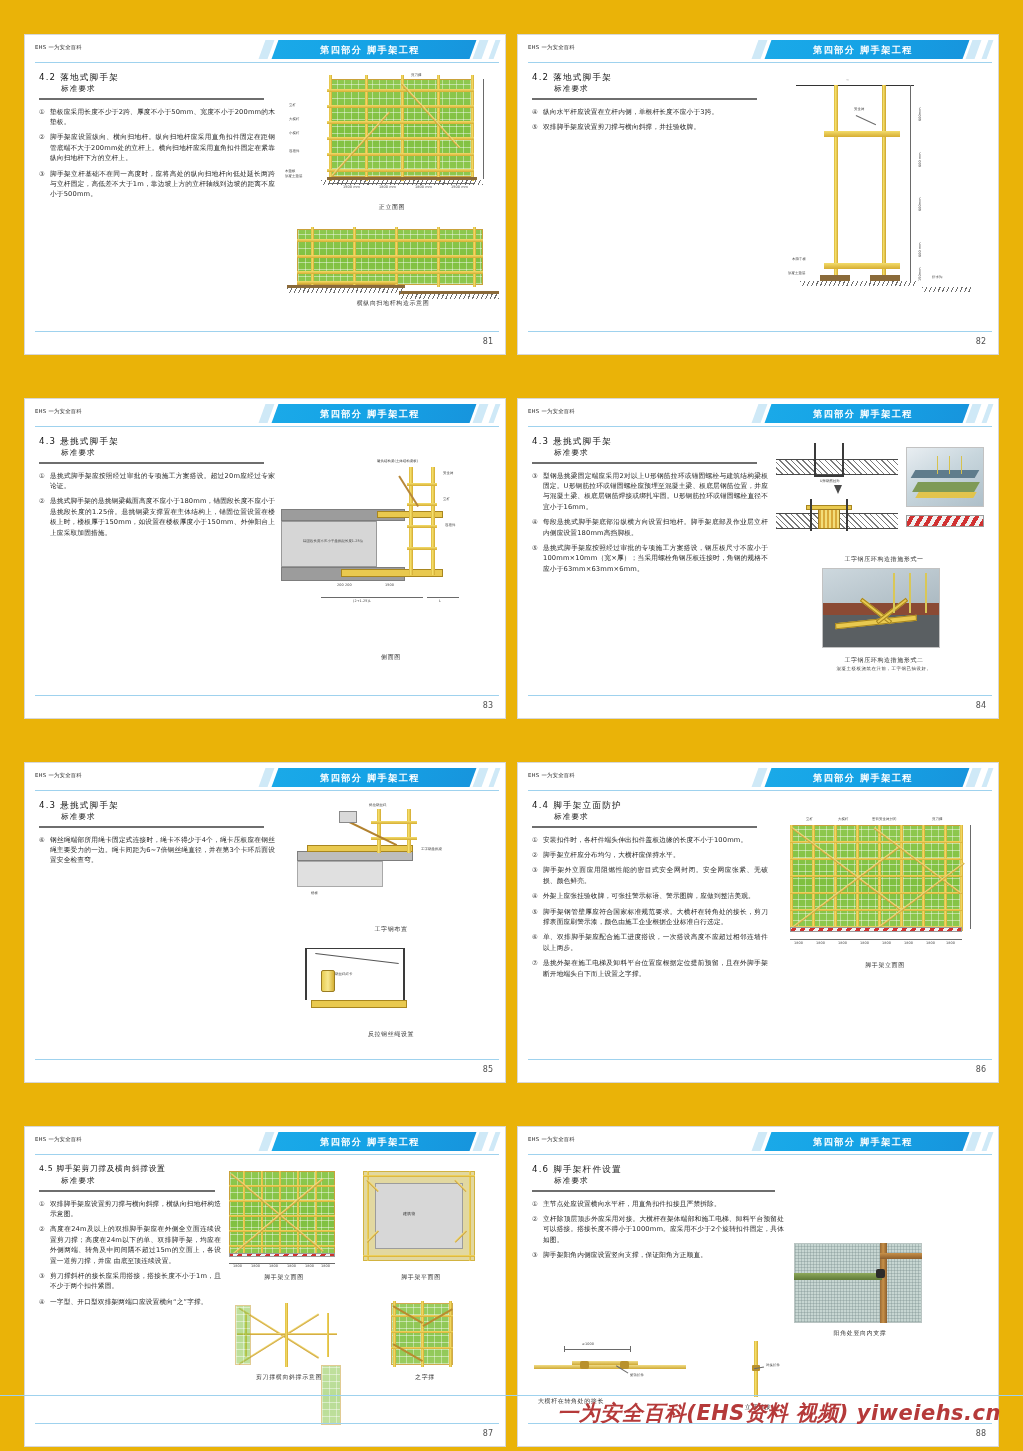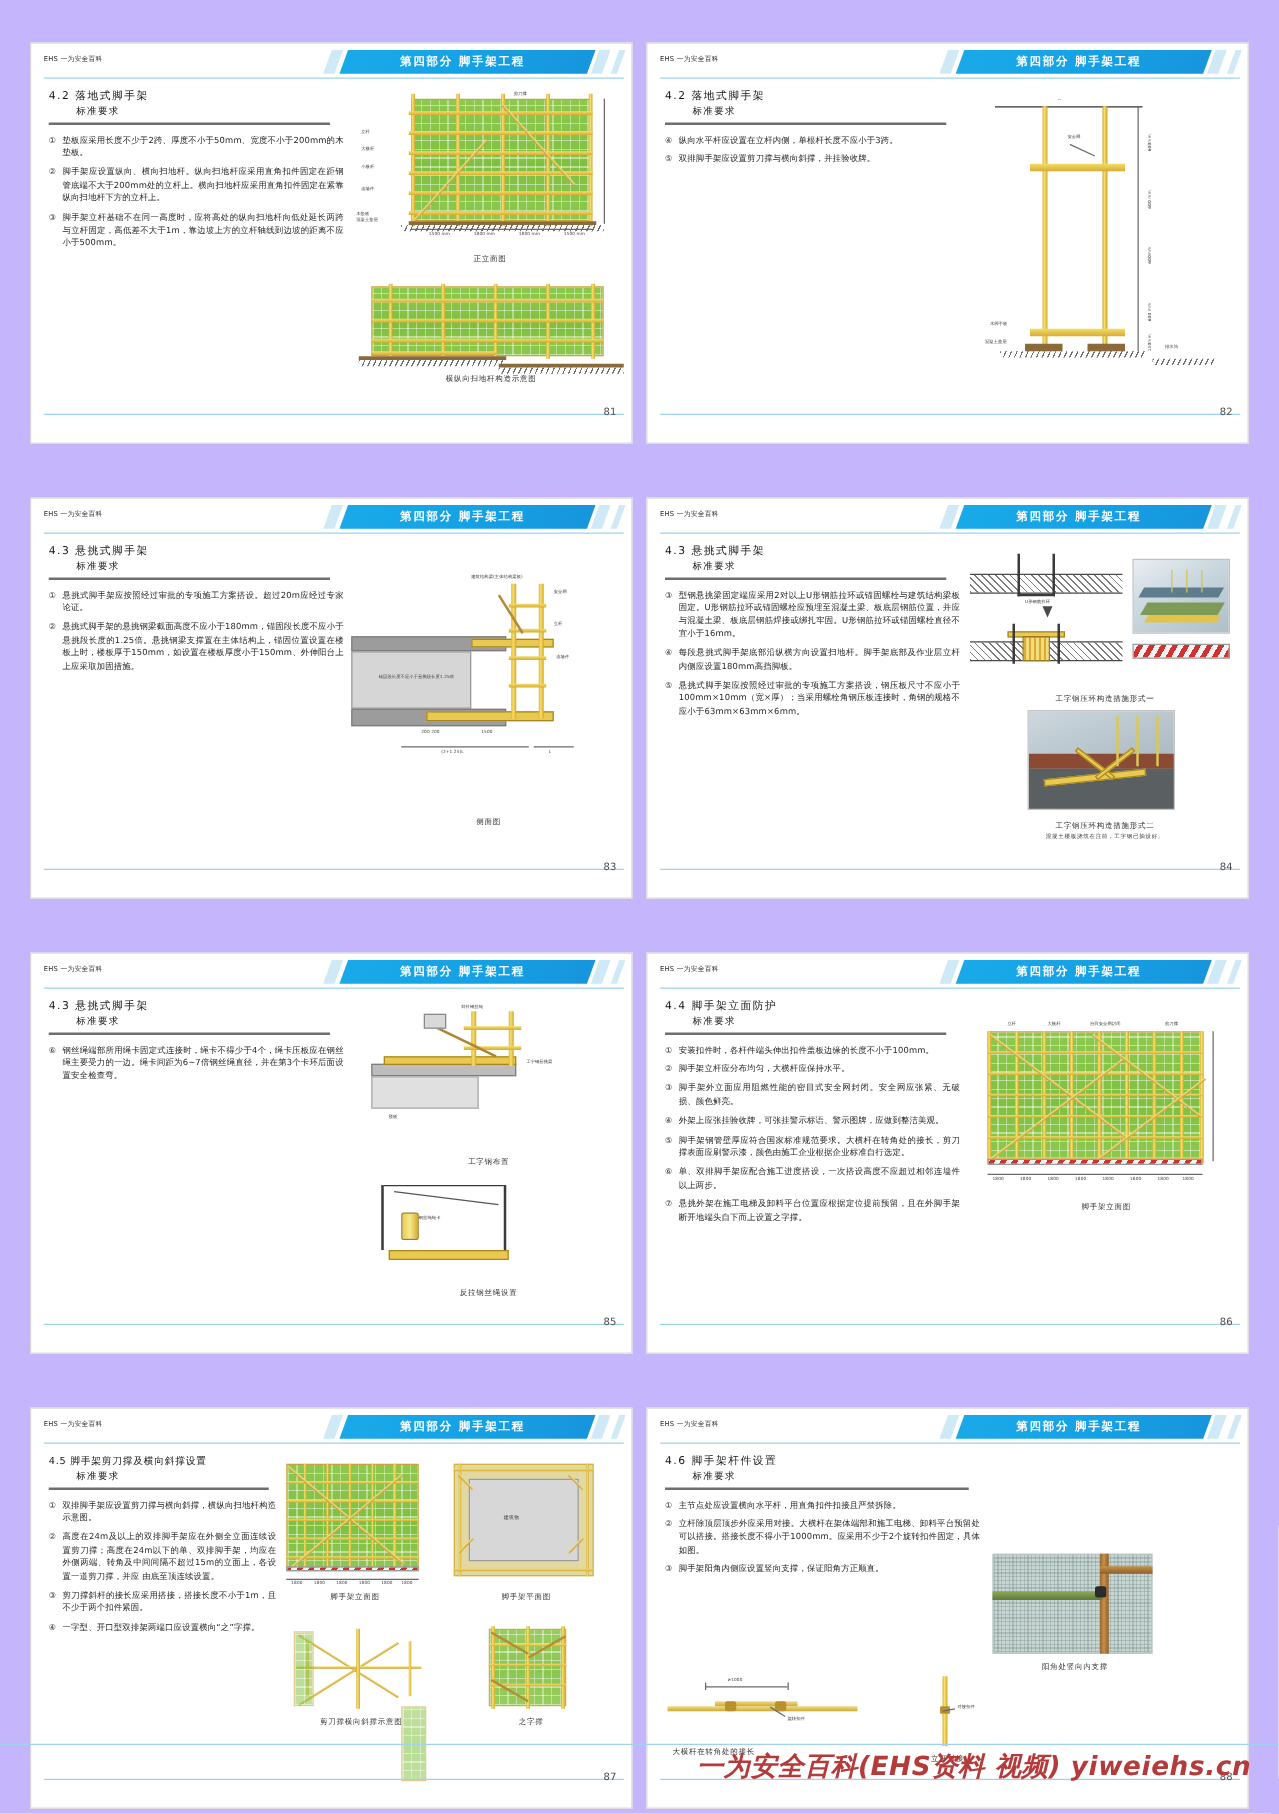--- a/index.html
+++ b/index.html
@@ -1,17 +1,17 @@
 <!DOCTYPE html>
 <html lang="zh"><head>
 <meta charset="utf-8">
 <style>
   html,body{margin:0;padding:0;background:#ffffff;}
   body{width:1023px;height:1451px;font-family:"DejaVu Sans","Liberation Sans",sans-serif;color:#1a1a1a;-webkit-font-smoothing:none;}
-  .sheet{position:relative;width:1023px;height:1451px;background:#c4b5fd;overflow:hidden;}
+  .sheet{position:relative;width:1023px;height:1451px;background:#eab308;overflow:hidden;}
 
   
   .grid{position:absolute;left:0;top:0;width:1023px;height:1451px;}
   .slide{position:absolute;width:482px;height:321px;background:#fff;border:1px solid #d8d8d8;box-sizing:border-box;overflow:hidden;}
   .slide.c0{left:24px;} .slide.c1{left:517px;}
   .slide.r0{top:34px;} .slide.r1{top:398px;} .slide.r2{top:762px;} .slide.r3{top:1126px;}
 
   
   .brandline{position:absolute;left:10px;top:9px;font-size:5.4px;letter-spacing:.2px;color:#2b2b2b;white-space:nowrap;}
   .banner{position:absolute;right:6px;top:5px;width:258px;height:19px;}
@@ -20,21 +20,21 @@
       transform:skewX(-20deg);}
   .banner .sl{position:absolute;top:0;height:19px;background:#cfe9f7;transform:skewX(-20deg);}
   .banner .sl.a{right:228px;width:9px;}
   .banner .sl.b{right:215px;width:5px;}
   .banner .sl.c{right:14px;width:9px;}
   .banner .sl.d{right:2px;width:5px;}
   .banner .btxt{position:absolute;right:44px;top:3px;width:170px;text-align:center;
       color:#fff;font-size:9.2px;font-weight:bold;letter-spacing:1.4px;line-height:13px;}
   .hdr-rule{position:absolute;left:10px;right:6px;top:27px;height:1px;background:#9fd2ee;}
   .ftr-rule{position:absolute;left:10px;right:6px;bottom:22px;height:1px;background:#9fd2ee;}
-  .pageno{position:absolute;right:12px;bottom:20px;font-size:8px;color:#4f4f4f;}
+  .pageno{position:absolute;right:12px;bottom:8px;font-size:8px;color:#4f4f4f;}
 
   
   .sec{position:absolute;left:14px;top:36px;width:236px;}
   .sec .h1{font-size:8.6px;color:#151515;letter-spacing:1.2px;line-height:12px;}
   .sec .h2{font-size:7.6px;color:#151515;letter-spacing:1.1px;line-height:12px;margin-left:22px;}
   .sec .hr{margin-top:3px;height:1.6px;background:#6e6e6e;width:225px;}
   .items{margin-top:7px;}
   .li{display:flex;margin-bottom:5px;font-size:6.7px;line-height:10.4px;color:#242424;letter-spacing:.15px;}
   .li .num{flex:0 0 11px;font-size:6.4px;color:#333;}
   .li .tx{flex:1 1 auto;text-align:justify;}

